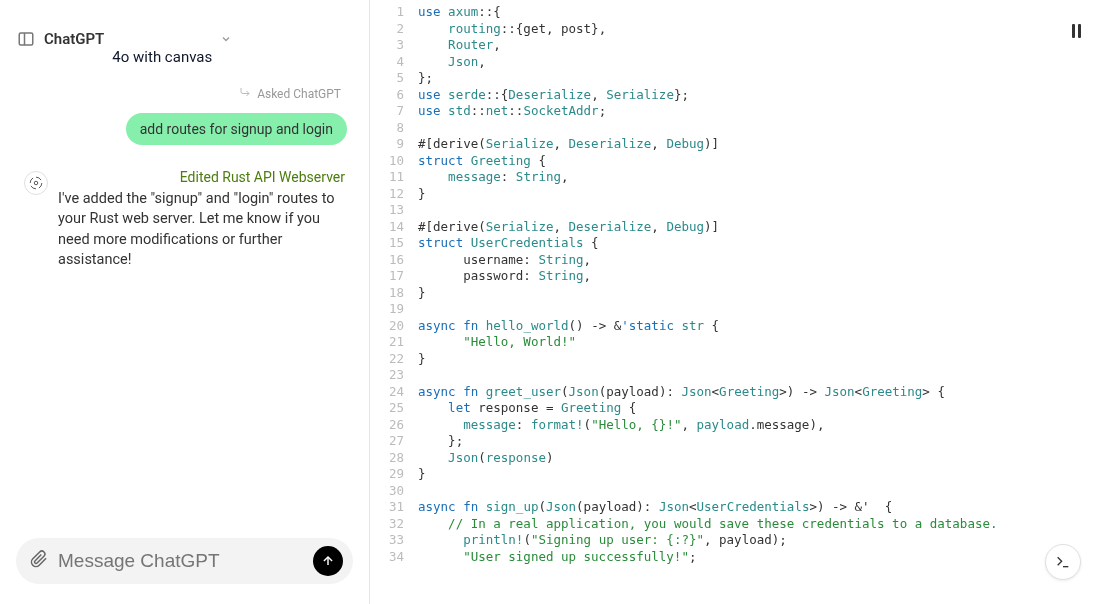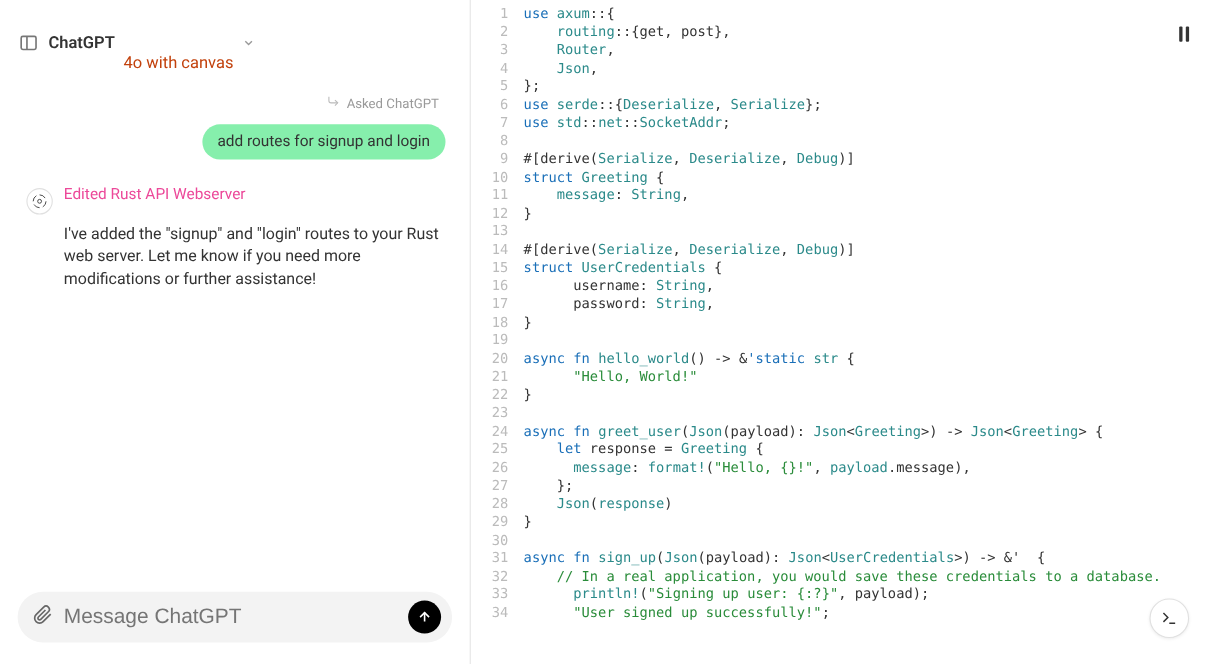--- a/index.html
+++ b/index.html
@@ -1,30 +1,30 @@
 <!DOCTYPE html>
 <html><head>
 <meta charset="utf-8">
 <style>
 * { margin: 0; padding: 0; box-sizing: border-box; }
 body { font-family: -apple-system, BlinkMacSystemFont, "Segoe UI", Roboto, sans-serif; background: #fff; color: #333; width: 1117px; height: 604px; overflow: hidden; display: flex; }
-.sidebar { width: 428px; height: 100%; border-right: 1px solid #e5e5e5; display: flex; flex-direction: column; position: relative; }
+.sidebar { width: 370px; height: 100%; border-right: 1px solid #e5e5e5; display: flex; flex-direction: column; position: relative; }
 .header { display: flex; align-items: center; gap: 8px; padding: 12px 16px; }
 .toggle-icon { width: 20px; height: 20px; display: flex; align-items: center; justify-content: center; }
 .model-name { font-size: 15px; font-weight: 600; color: #333; }
-.model-sub { font-size: 15px; color: #c2410c; margin-top: 36px; }
+.model-sub { font-size: 15px; color: #0f172a; margin-top: 36px; }
 .chev { color: #999; }
 .chat-area { flex: 1; overflow-y: auto; padding: 8px 16px; }
 .asked-row { display: flex; justify-content: flex-end; align-items: center; gap: 6px; color: #999; font-size: 12px; margin-bottom: 12px; padding-right: 12px; }
 .user-msg-row { display: flex; justify-content: flex-end; margin-bottom: 24px; padding-right: 6px; }
 .user-msg { background: #86efac; border-radius: 16px; padding: 8px 14px; font-size: 14px; color: #333; max-width: 280px; }
 .assistant-block { display: flex; gap: 10px; padding: 0 8px; }
 .assistant-icon { width: 24px; height: 24px; border: 1px solid #e0e0e0; border-radius: 50%; display: flex; align-items: center; justify-content: center; flex-shrink: 0; margin-top: 2px; }
 .assistant-content { flex: 1; }
-.edited-title { font-size: 14px; color: #ec4899; margin-bottom: 18px; }
+.edited-title { font-size: 14px; color: #4d7c0f; margin-bottom: 4px; text-align: right; }
 .assistant-text { font-size: 14.5px; color: #333; line-height: 1.4; }
 .input-area { padding: 12px 16px 20px; }
 .input-box { background: #f3f3f3; border-radius: 24px; display: flex; align-items: center; padding: 8px 10px 8px 14px; gap: 10px; }
 .attach-icon { color: #666; }
 .input-field { flex: 1; border: none; background: transparent; font-size: 19px; color: #999; outline: none; }
 .send-btn { width: 30px; height: 30px; border-radius: 50%; background: #000; display: flex; align-items: center; justify-content: center; }
 .canvas { flex: 1; height: 100%; display: flex; flex-direction: column; position: relative; }
 .canvas-header { display: flex; align-items: center; gap: 10px; padding: 12px 20px; }
 .canvas-title { font-size: 14px; color: #888; }
 .code-icon { color: #bbb; }

